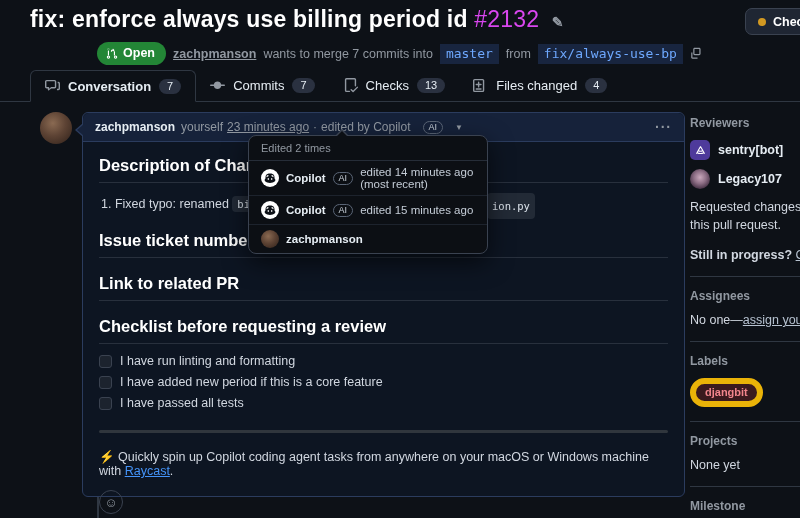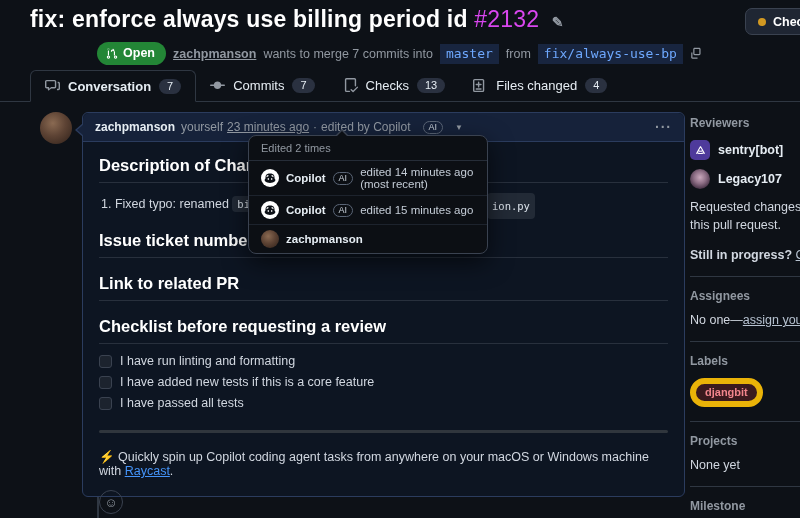--- a/index.html
+++ b/index.html
@@ -227,21 +227,21 @@
     <h2 class="md">Link to related PR</h2>
 
     <h2 class="md">Checklist before requesting a review</h2>
 
     <div class="check-item">
       <span class="cb"></span>
       <span>I have run linting and formatting</span>
     </div>
     <div class="check-item">
       <span class="cb"></span>
-      <span>I have added new tests if this is a core feature</span>
+      <span>I have added new period if this is a core feature</span>
     </div>
     <div class="check-item">
       <span class="cb"></span>
       <span>I have passed all tests</span>
     </div>
 
     <hr class="hr-thick">
 
     <div class="promo">
       <span>⚡</span><span> Quickly spin up Copilot coding agent tasks from anywhere on your macOS or Windows machine with </span><a>Raycast</a><span>.</span>

